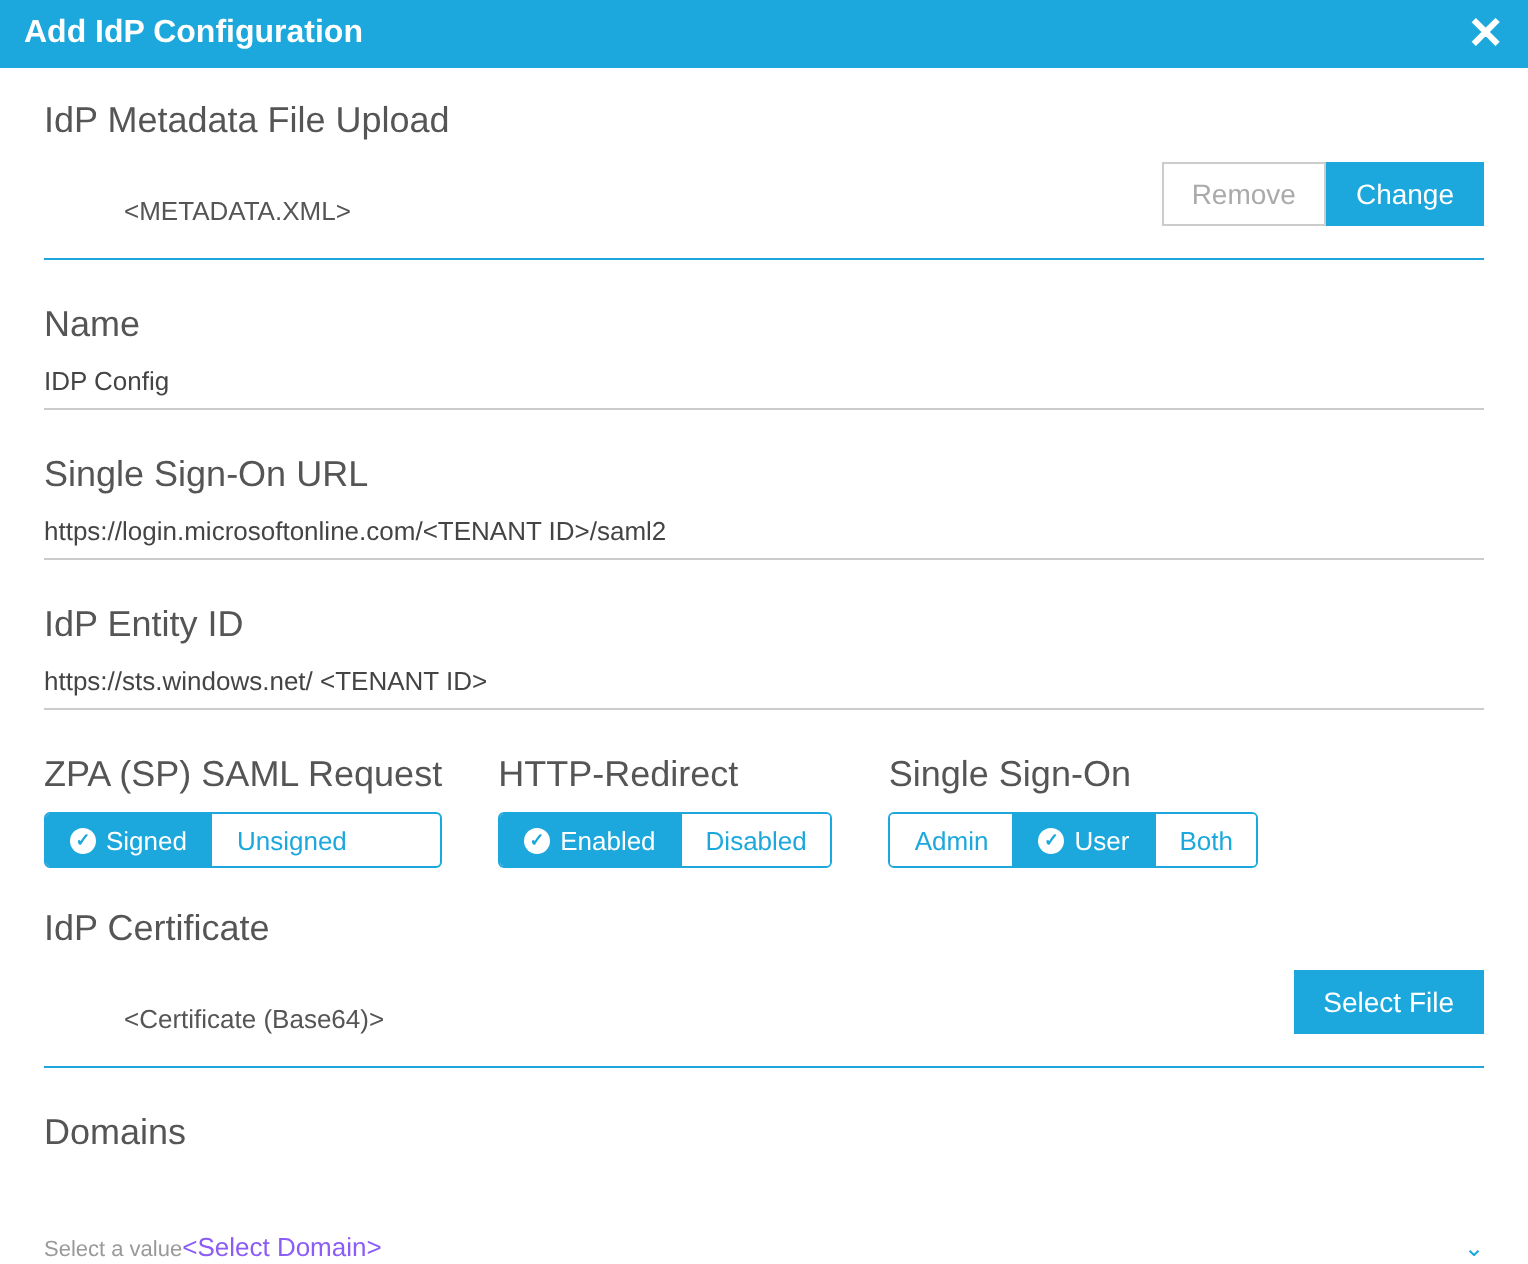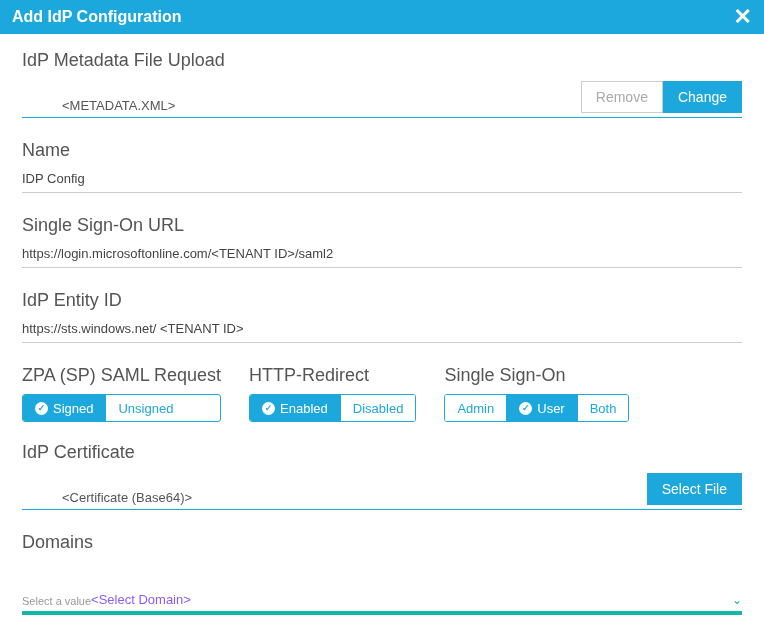--- a/index.html
+++ b/index.html
@@ -49,21 +49,21 @@
   }
   .field-label {
     font-size: 18px;
     color: #555;
     margin-bottom: 10px;
   }
   .line-input-row {
     display: flex;
     align-items: flex-end;
     border-bottom: 1px solid #1ca8dd;
-    padding-bottom: 4px;
+    padding-bottom: 16px;
   }
   .line-input-value {
     flex: 1;
     font-size: 13px;
     color: #555;
   }
   .line-input-value.placeholder {
     padding-left: 40px;
   }
   .btn {

